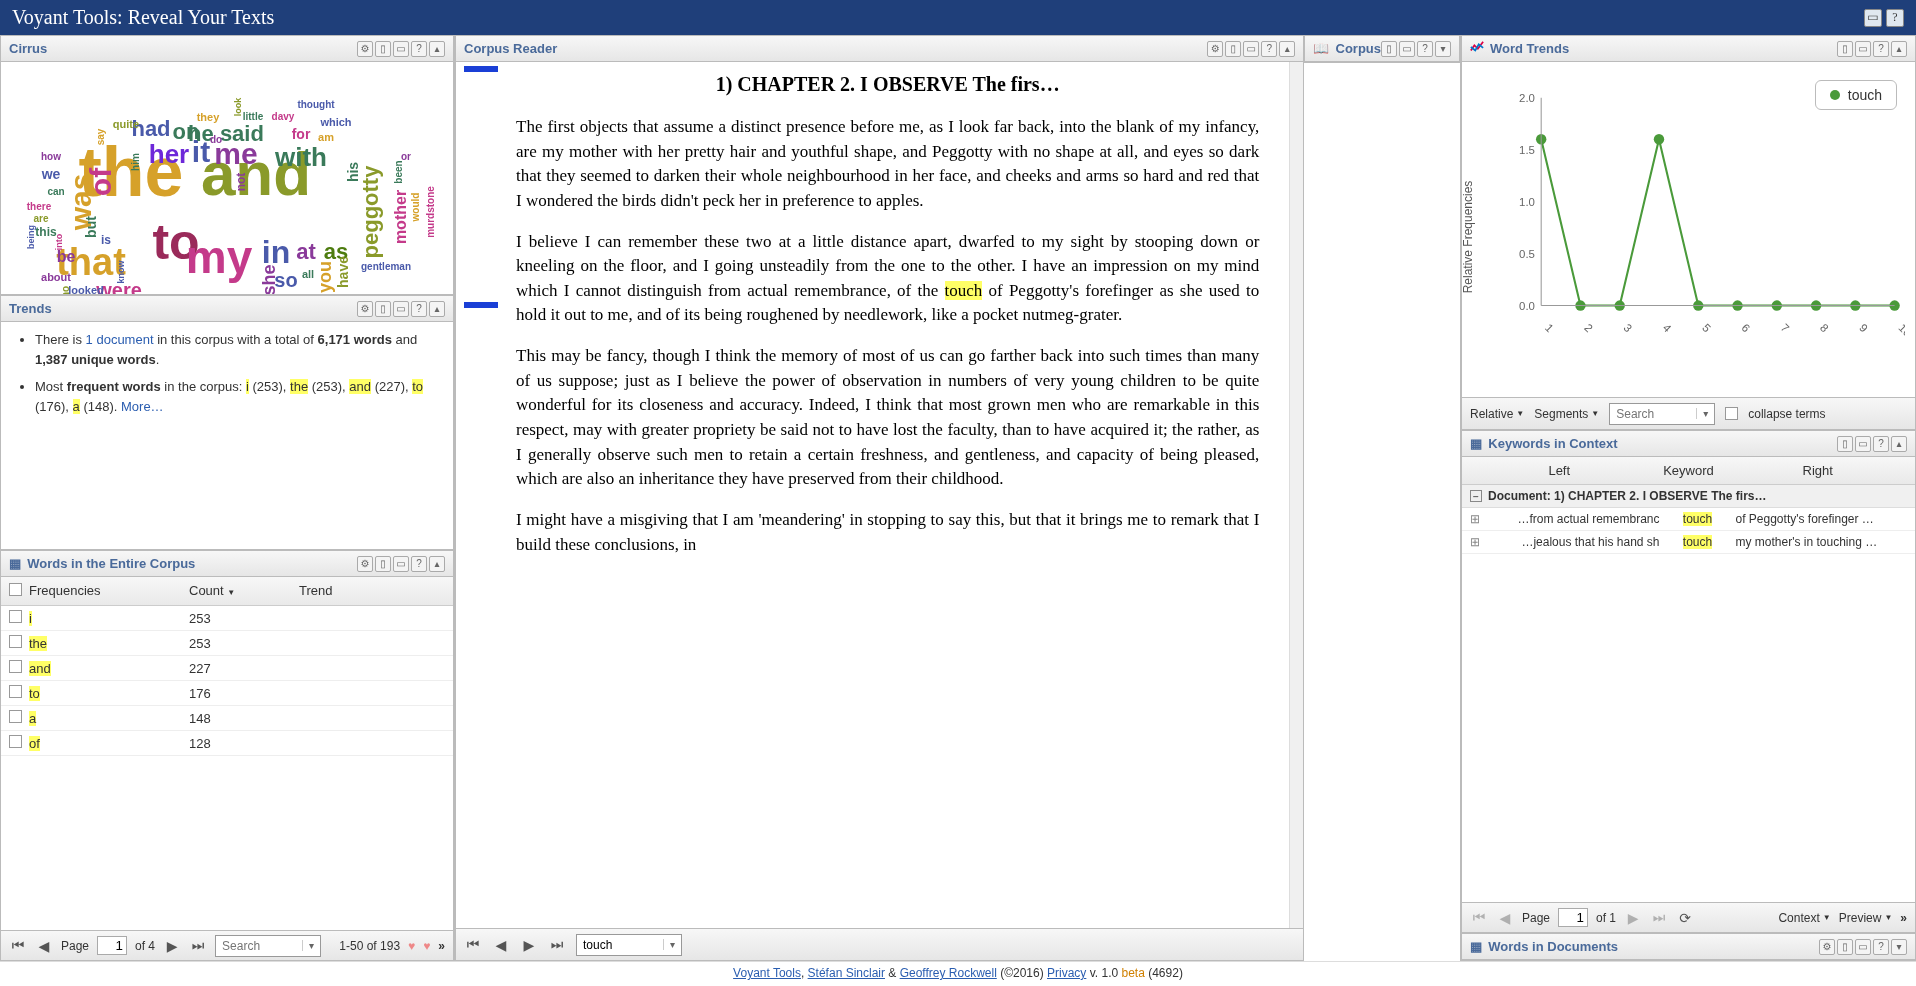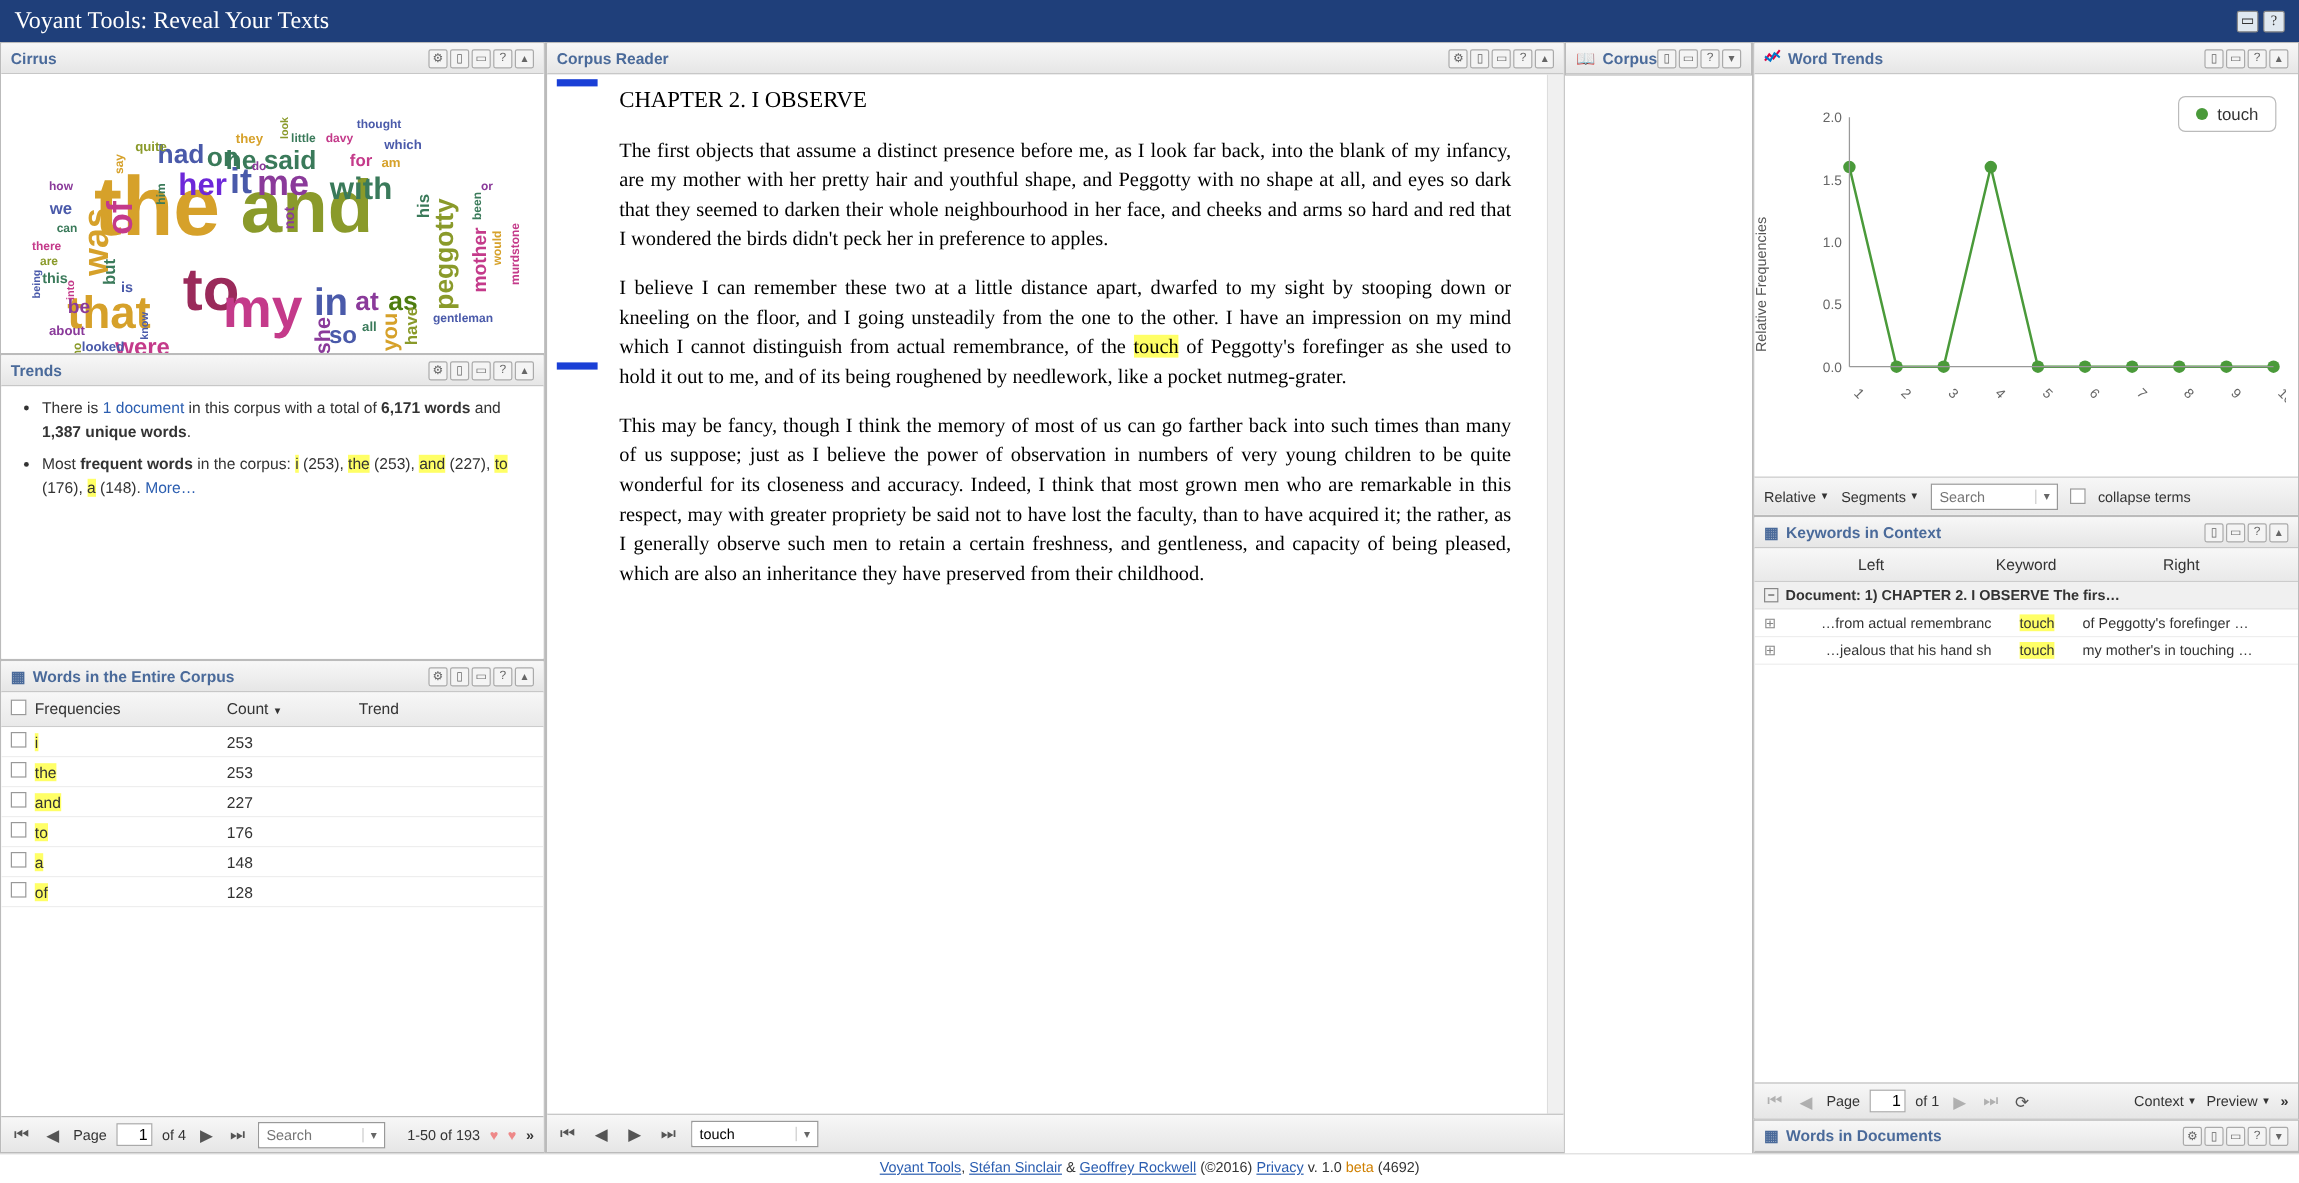--- a/index.html
+++ b/index.html
@@ -270,24 +270,25 @@
           <span class="ticon">▯</span>
           <span class="ticon">▭</span>
           <span class="ticon">?</span>
           <span class="ticon">▴</span>
         </div>
       </div>
       <div style="flex:1;display:flex;overflow:hidden">
         <div class="panel-body reader-body" style="flex:1">
           <div class="blue-bar" style="top:4px"></div>
           <div class="blue-bar" style="top:240px"></div>
-          <div class="chap-title">CHAPTER 2. I OBSERVE</div>
+          <div class="doc-title">1) CHAPTER 2. I OBSERVE The firs…</div>
           <p class="para">The first objects that assume a distinct presence before me, as I look far back, into the blank of my infancy, are my mother with her pretty hair and youthful shape, and Peggotty with no shape at all, and eyes so dark that they seemed to darken their whole neighbourhood in her face, and cheeks and arms so hard and red that I wondered the birds didn't peck her in preference to apples.</p>
           <p class="para"><span>I believe I can remember these two at a little distance apart, dwarfed to my sight by stooping down or kneeling on the floor, and I going unsteadily from the one to the other. I have an impression on my mind which I cannot distinguish from actual remembrance, of the </span><span class="hl">touch</span><span> of Peggotty's forefinger as she used to hold it out to me, and of its being roughened by needlework, like a pocket nutmeg-grater.</span></p>
           <p class="para">This may be fancy, though I think the memory of most of us can go farther back into such times than many of us suppose; just as I believe the power of observation in numbers of very young children to be quite wonderful for its closeness and accuracy. Indeed, I think that most grown men who are remarkable in this respect, may with greater propriety be said not to have lost the faculty, than to have acquired it; the rather, as I generally observe such men to retain a certain freshness, and gentleness, and capacity of being pleased, which are also an inheritance they have preserved from their childhood.</p>
+          <p class="para">I might have a misgiving that I am 'meandering' in stopping to say this, but that it brings me to remark that I build these conclusions, in</p>
         </div>
         <div class="vscroll"></div>
       </div>
       <div class="reader-tb">
         <span class="nav-btn">⏮</span>
         <span class="nav-btn">◀</span>
         <span class="nav-btn">▶</span>
         <span class="nav-btn">⏭</span>
         <div class="combo">
             <input value="touch" style="">

